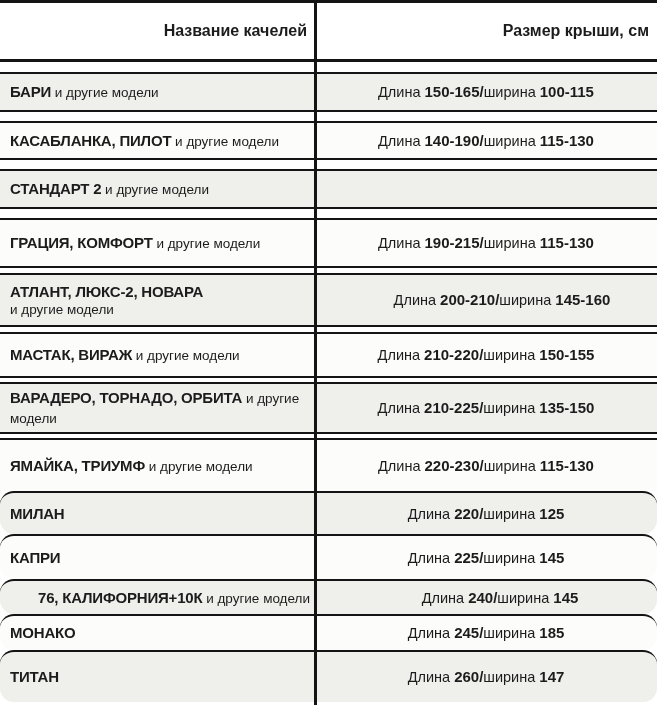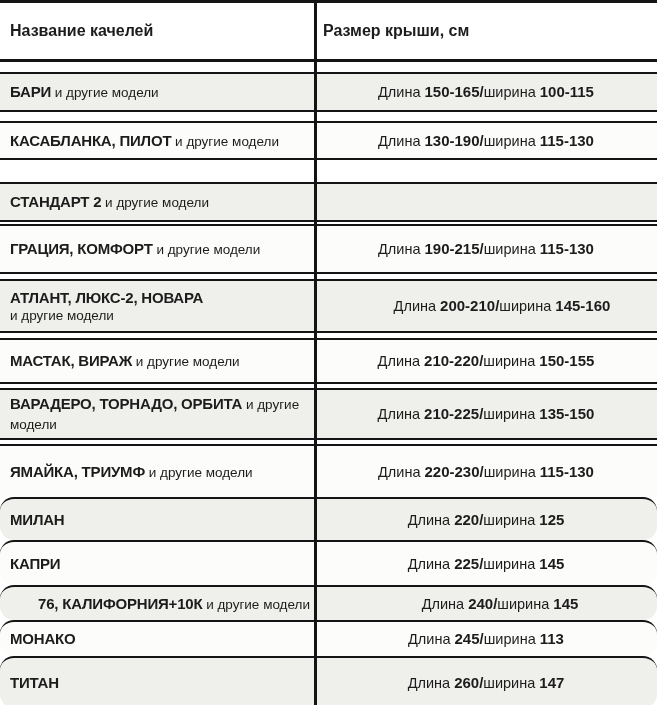--- a/index.html
+++ b/index.html
@@ -25,21 +25,21 @@
     align-items: center;
     width: 657px;
   }
   .header-row {
     min-height: 62px;
     background: #ffffff;
     border-top: 3px solid #141414;
     border-bottom: 3px solid #141414;
     margin-bottom: 10px;
   }
-  .header-row .cell { text-align: left; font-weight: 700; font-size: 16px; }
+  .header-row .cell { text-align: right; font-weight: 700; font-size: 16px; }
   .cell { padding: 4px 8px; }
   .name-cell {
     width: 315px;
     padding-left: 10px;
     text-align: left;
     line-height: 1.25;
   }
   .size-cell {
     flex: 1;
     text-align: center;
@@ -53,22 +53,22 @@
   }
   .row.white { background: #fcfcfb; }
   .row.tight { border-bottom: none; margin-bottom: 0; border-radius: 14px; }
   .nm { font-weight: 700; font-size: 15px; letter-spacing: -0.2px; }
   .sfx { font-weight: 400; font-size: 13.5px; }
   .sfx.block { display: block; }
   .lbl { font-weight: 400; font-size: 14.5px; }
   .val { font-weight: 700; font-size: 15px; }
   
   .r0  { min-height: 40px; margin-bottom: 9px; }
-  .r1  { min-height: 39px; margin-bottom: 22px; }
-  .r2  { min-height: 40px; margin-bottom: 2px; }
+  .r1  { min-height: 39px; margin-bottom: 9px; }
+  .r2  { min-height: 40px; margin-bottom: 9px; }
   .r3  { min-height: 50px; margin-bottom: 5px; }
   .r4  { min-height: 54px; margin-bottom: 5px; gap: 32px; }
   .r5  { min-height: 46px; margin-bottom: 4px; }
   .r6  { min-height: 51px; margin-bottom: 4px; }
   .r7  { min-height: 53px; border-bottom: none; margin-bottom: 0; }
   .r8  { min-height: 43px; }
   .r9  { min-height: 45px; }
   .r10 { min-height: 35px; padding-left: 28px; }
   .r11 { min-height: 36px; }
   .r12 { min-height: 52px; }
@@ -84,21 +84,21 @@
     <div class="cell size-cell">Размер крыши, см</div>
   </div>
 
   <div class="row r0">
     <div class="cell name-cell"><span class="nm">БАРИ</span><span class="sfx"> и другие модели</span></div>
     <div class="cell size-cell"><span class="lbl">Длина </span><span class="val">150-165</span><span class="val">/</span><span class="lbl">ширина </span><span class="val">100-115</span></div>
   </div>
 
   <div class="row white r1">
     <div class="cell name-cell"><span class="nm">КАСАБЛАНКА, ПИЛОТ</span><span class="sfx"> и другие модели</span></div>
-    <div class="cell size-cell"><span class="lbl">Длина </span><span class="val">130-190</span><span class="val">/</span><span class="lbl">ширина </span><span class="val">115-130</span></div>
+    <div class="cell size-cell"><span class="lbl">Длина </span><span class="val">140-190</span><span class="val">/</span><span class="lbl">ширина </span><span class="val">115-130</span></div>
   </div>
 
   <div class="row r2">
     <div class="cell name-cell"><span class="nm">СТАНДАРТ 2</span><span class="sfx"> и другие модели</span></div>
   </div>
 
   <div class="row white r3">
     <div class="cell name-cell"><span class="nm">ГРАЦИЯ, КОМФОРТ</span><span class="sfx"> и другие модели</span></div>
     <div class="cell size-cell"><span class="lbl">Длина </span><span class="val">190-215</span><span class="val">/</span><span class="lbl">ширина </span><span class="val">115-130</span></div>
   </div>
@@ -133,20 +133,20 @@
     <div class="cell size-cell"><span class="lbl">Длина </span><span class="val">225</span><span class="val">/</span><span class="lbl">ширина </span><span class="val">145</span></div>
   </div>
 
   <div class="row tight r10">
     <div class="cell name-cell"><span class="nm">76, КАЛИФОРНИЯ+10К</span><span class="sfx"> и другие модели</span></div>
     <div class="cell size-cell"><span class="lbl">Длина </span><span class="val">240</span><span class="val">/</span><span class="lbl">ширина </span><span class="val">145</span></div>
   </div>
 
   <div class="row white tight r11">
     <div class="cell name-cell"><span class="nm">МОНАКО</span><span class="sfx"></span></div>
-    <div class="cell size-cell"><span class="lbl">Длина </span><span class="val">245</span><span class="val">/</span><span class="lbl">ширина </span><span class="val">113</span></div>
+    <div class="cell size-cell"><span class="lbl">Длина </span><span class="val">245</span><span class="val">/</span><span class="lbl">ширина </span><span class="val">185</span></div>
   </div>
 
   <div class="row tight r12">
     <div class="cell name-cell"><span class="nm">ТИТАН</span><span class="sfx"></span></div>
     <div class="cell size-cell"><span class="lbl">Длина </span><span class="val">260</span><span class="val">/</span><span class="lbl">ширина </span><span class="val">147</span></div>
   </div>
 </div>
 
 </body></html>

